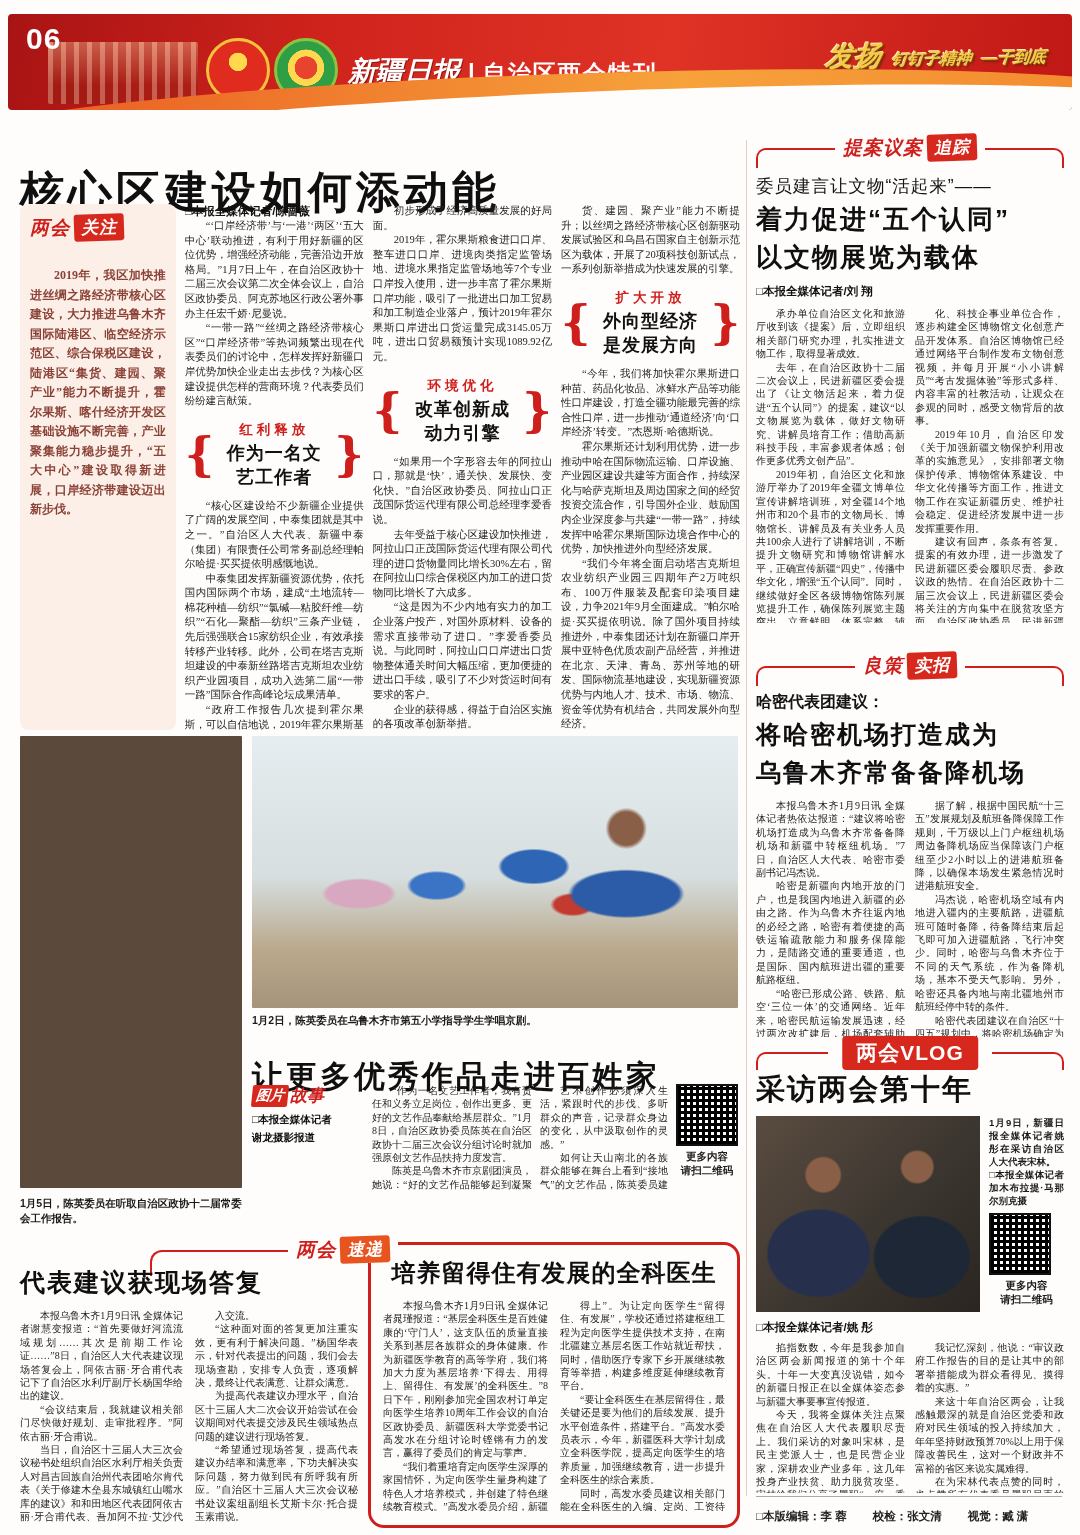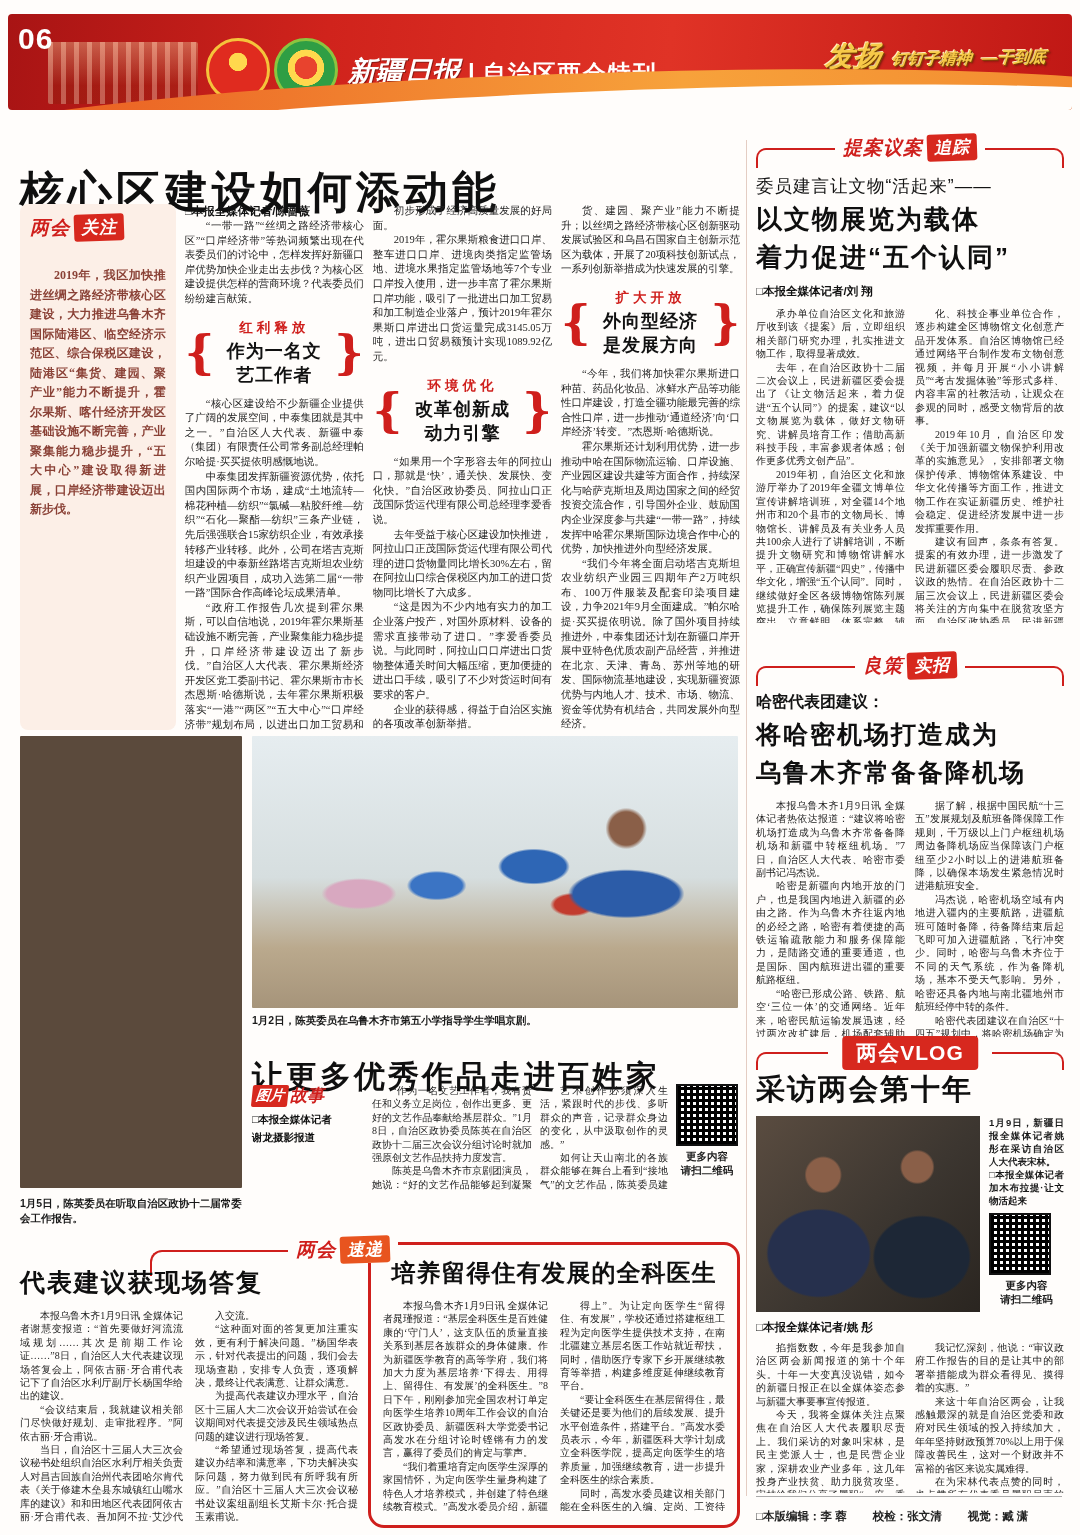--- a/index.html
+++ b/index.html
@@ -7,21 +7,21 @@
         font-family:"Liberation Serif","DejaVu Serif",serif;color:#1c1c1c;}
   .sans{font-family:"Liberation Sans","DejaVu Sans",sans-serif;}
 
   
   .banner{position:absolute;left:8px;top:14px;width:1064px;height:96px;border-radius:4px;overflow:hidden;
           background:linear-gradient(96deg,#a81414,#d0231c 30%,#e03326 62%,#c01815);}
   .banner .swoosh-orange{position:absolute;left:-6%;bottom:-56px;width:116%;height:92px;border-radius:50%;
           background:linear-gradient(90deg,#e8541f,#f7a23b 60%,#f2862d);transform:rotate(-2deg);}
   .banner .swoosh-white{position:absolute;left:-6%;bottom:-70px;width:120%;height:88px;border-radius:50%;
           background:#fffdfb;transform:rotate(-2.4deg);}
-  .page-num{position:absolute;left:10px;top:8px;color:#fff;font-size:30px;font-weight:bold;letter-spacing:1px;}
+  .page-num{position:absolute;left:18px;top:8px;color:#fff;font-size:30px;font-weight:bold;letter-spacing:1px;}
   .building{position:absolute;left:40px;top:28px;width:150px;height:62px;opacity:.8;border-radius:2px;
           background:linear-gradient(180deg,rgba(255,214,170,.45),rgba(130,25,12,.2) 70%),
           repeating-linear-gradient(90deg,rgba(255,225,195,.55) 0 5px,rgba(150,40,20,.35) 5px 13px);}
   .emblem{position:absolute;border-radius:50%;}
   .emblem-national{left:198px;top:24px;width:58px;height:58px;border:3px solid #f5c33b;
           background:radial-gradient(circle at 50% 36%,#ffd84d 0 19%,#e02b1f 20% 100%);}
   .emblem-cppcc{left:266px;top:24px;width:58px;height:58px;border:3px solid #8bc53f;
           background:radial-gradient(circle at 50% 46%,#e8432e 0 26%,#ffd84d 27% 42%,#2f9e44 43% 100%);}
   .masthead{position:absolute;left:340px;top:26px;color:#fff;display:flex;align-items:baseline;gap:8px;margin-top:13px;}
   .masthead .logo{font-size:28px;font-weight:bold;font-style:italic;text-shadow:1px 1px 0 rgba(0,0,0,.35);}
@@ -167,20 +167,21 @@
       <span class="badge-pair">
         <span class="badge-a">两会</span>
         <span class="badge-b">关注</span>
       </span>
       <div class="focus-text">2019年，我区加快推进丝绸之路经济带核心区建设，大力推进乌鲁木齐国际陆港区、临空经济示范区、综合保税区建设，陆港区“集货、建园、聚产业”能力不断提升，霍尔果斯、喀什经济开发区基础设施不断完善，产业聚集能力稳步提升，“五大中心”建设取得新进展，口岸经济带建设迈出新步伐。</div>
     </div>
 
     <div class="lead-col bodycol clip">
       <div class="byline" style="">□本报全媒体记者/陈蔷薇</div>
       <div>
+          <p>“‘口岸经济带’与‘一港’‘两区’‘五大中心’联动推进，有利于用好新疆的区位优势，增强经济动能，完善沿边开放格局。”1月7日上午，在自治区政协十二届三次会议第二次全体会议上，自治区政协委员、阿克苏地区行政公署外事办主任宏千娇·尼曼说。</p>
           <p>“一带一路”“丝绸之路经济带核心区”“口岸经济带”等热词频繁出现在代表委员们的讨论中，怎样发挥好新疆口岸优势加快企业走出去步伐？为核心区建设提供怎样的营商环境？代表委员们纷纷建言献策。</p>
         </div>
       <div class="subhead">
         <span class="brace">{</span>
         <span>
           <span class="sh-r">红利释放</span>
           <span class="sh-b">作为一名文艺工作者</span>
         </span>
         <span class="brace">}</span>
       </div>
@@ -317,22 +318,22 @@
     <div class="rc-badge-row">
       <div class="bracket"></div>
       <div class="badge-wrap">
         <span class="badge-pair">
           <span class="badge-a">提案议案</span>
           <span class="badge-b">追踪</span>
         </span>
       </div>
     </div>
     <div class="rc-kicker" style="margin-top:8px;">委员建言让文物“活起来”——</div>
+    <div class="rc-h">着力促进“五个认同”</div>
     <div class="rc-h">以文物展览为载体</div>
-    <div class="rc-h">着力促进“五个认同”</div>
     <div class="byline" style="margin-top:10px;">□本报全媒体记者/刘 翔</div>
     <div class="rc-cols" style="margin-top:8px;">
       <div class="rc-col bodycol small clip" style="height:316px;">
           <p>承办单位自治区文化和旅游厅收到该《提案》后，立即组织相关部门研究办理，扎实推进文物工作，取得显著成效。</p>
           <p>去年，在自治区政协十二届二次会议上，民进新疆区委会提出了《让文物活起来，着力促进“五个认同”》的提案，建议“以文物展览为载体，做好文物研究、讲解员培育工作；借助高新科技手段，丰富参观者体感；创作更多优秀文创产品”。</p>
           <p>2019年初，自治区文化和旅游厅举办了2019年全疆文博单位宣传讲解培训班，对全疆14个地州市和20个县市的文物局长、博物馆长、讲解员及有关业务人员共100余人进行了讲解培训，不断提升文物研究和博物馆讲解水平，正确宣传新疆“四史”，传播中华文化，增强“五个认同”。同时，继续做好全区各级博物馆陈列展览提升工作，确保陈列展览主题突出、立意鲜明、体系完整，辅助性展品和声光电等科技手段运用恰当、适度，进一步满足观众的参观需求。</p>
         </div>
       <div class="rc-col bodycol small clip" style="height:316px;">
           <p>化、科技企事业单位合作，逐步构建全区博物馆文化创意产品开发体系。自治区博物馆已经通过网络平台制作发布文物创意视频，并每月开展“小小讲解员”“考古发掘体验”等形式多样、内容丰富的社教活动，让观众在参观的同时，感受文物背后的故事。</p>
           <p>2019年10月，自治区印发《关于加强新疆文物保护利用改革的实施意见》，安排部署文物保护传承、博物馆体系建设、中华文化传播等方面工作，推进文物工作在实证新疆历史、维护社会稳定、促进经济发展中进一步发挥重要作用。</p>
@@ -372,21 +373,21 @@
     <div class="vlog-badge-row">
       <div class="sideline l"></div>
       <div class="sideline r"></div>
       <div class="vlog-chip">两会VLOG</div>
     </div>
     <div class="rc-h" style="font-size:29px;margin-top:2px;">采访两会第十年</div>
     <div class="media-row" style="margin-top:10px;">
       <div class="photo-interview"></div>
       <div class="media-info">
         <div class="caption">1月9日，新疆日报全媒体记者姚彤在采访自治区人大代表宋林。</div>
-        <div class="caption" style="font-size:9.5px;line-height:13px;">□本报全媒体记者 加木布拉提·让文物活起来</div>
+        <div class="caption" style="font-size:9.5px;line-height:13px;">□本报全媒体记者 加木布拉提·马那尔别克摄</div>
         <div class="qr" style="margin-top:6px;"></div>
         <div class="qr-note">
           <span>更多内容</span><br>
           <span>请扫二维码</span>
         </div>
       </div>
     </div>
     <div class="byline" style="margin-top:8px;">□本报全媒体记者/姚 彤</div>
     <div class="rc-cols" style="margin-top:6px;">
       <div class="rc-col bodycol small clip" style="height:152px;">

